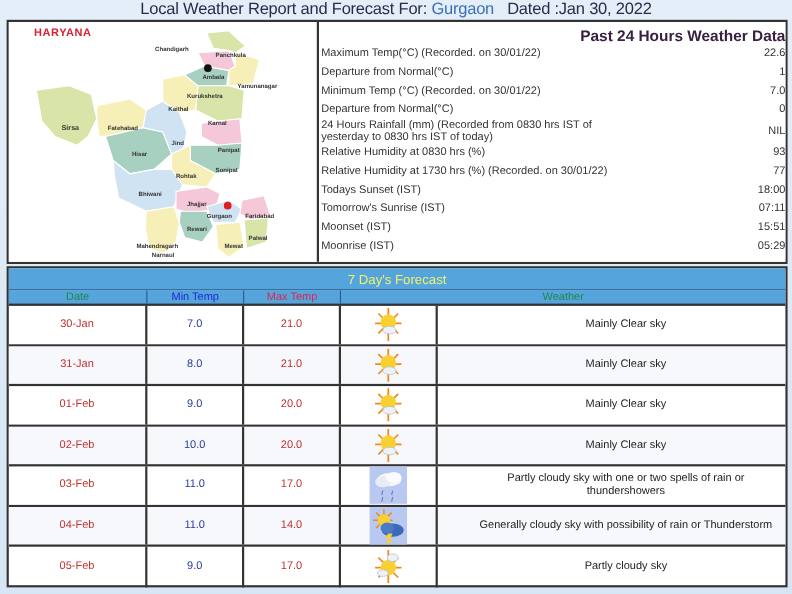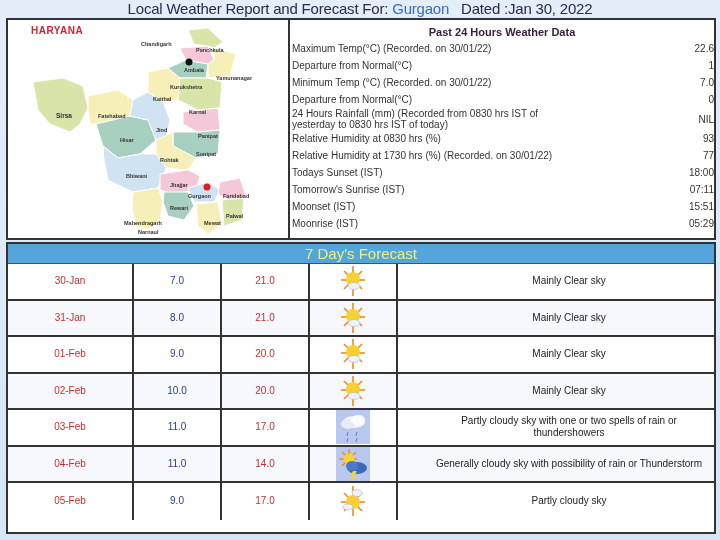--- a/index.html
+++ b/index.html
@@ -25,35 +25,35 @@
     background: #fff;
   }
   .map-label {
     position: absolute; left: 8px; top: 5px; font-size: 10px; font-weight: bold; color: #d82030;
     letter-spacing: 0.5px;
     padding-left: 15px;
   }
   .map-svg { position: absolute; left: 0; top: 0; }
   .data-box { flex: 1; position: relative; background: #fff; }
   .data-title {
-    text-align: center; font-size: 11px; font-weight: bold; color: #3a2040; height: 16px; line-height: 16px;
+    text-align: right; font-size: 14px; font-weight: bold; color: #3a2040; height: 16px; line-height: 16px;
     margin-top: 4px;
   }
   .data-row {
     display: flex; font-size: 10px; color: #333; line-height: 11px; min-height: 17px; align-items: center;
   }
   .data-row .lbl { flex: 1; padding-left: 2px; }
   .data-row .val { width: 44px; text-align: right; }
   .data-row.tall { min-height: 22px; }
   .forecast {
     position: absolute; left: 6px; top: 242px; width: 710px; height: 292px;
     border: 2px solid #333; background: #fff;
   }
   .fc-title {
-    height: 20px; background: #55a4dc; text-align: center; color: #f2f26a; font-size: 15px;
+    height: 20px; background: #55a4dc; text-align: center; color: #f2f26a; font-size: 12px;
     line-height: 20px; border-bottom: 1px solid #2a5a8a;
   }
   .fc-head {
     display: flex; height: 14px; background: #55a4dc; border-bottom: 2px solid #333;
     font-size: 10px; line-height: 14px; font-weight: normal;
   }
   .fc-head > div { text-align: center; border-right: 1px solid #2a5a8a; }
   .fc-head > div:last-child { border-right: none; }
   .c-date { width: 126px; }
   .c-min { width: 88px; }
@@ -209,20 +209,26 @@
       </div>
     <div class="data-row">
         <div class="lbl">Moonrise (IST)</div>
         <div class="val">05:29</div>
       </div>
   </div>
 </div>
 
 <div class="forecast">
   <div class="fc-title">7 Day's Forecast</div>
+  <div class="fc-head">
+    <div class="c-date h-date">Date</div>
+    <div class="c-min h-min">Min Temp</div>
+    <div class="c-max h-max">Max Temp</div>
+    <div class="h-weather" style="flex:1">Weather</div>
+  </div>
 
   <div class="fc-body">
 
     <div class="fc-row">
       <div class="c-date date-cell">30-Jan</div>
       <div class="c-min min-cell">7.0</div>
       <div class="c-max max-cell">21.0</div>
       <div class="c-icon">
         <span class="icon-box">
           <svg width="30" height="32" viewBox="0 0 30 32">

